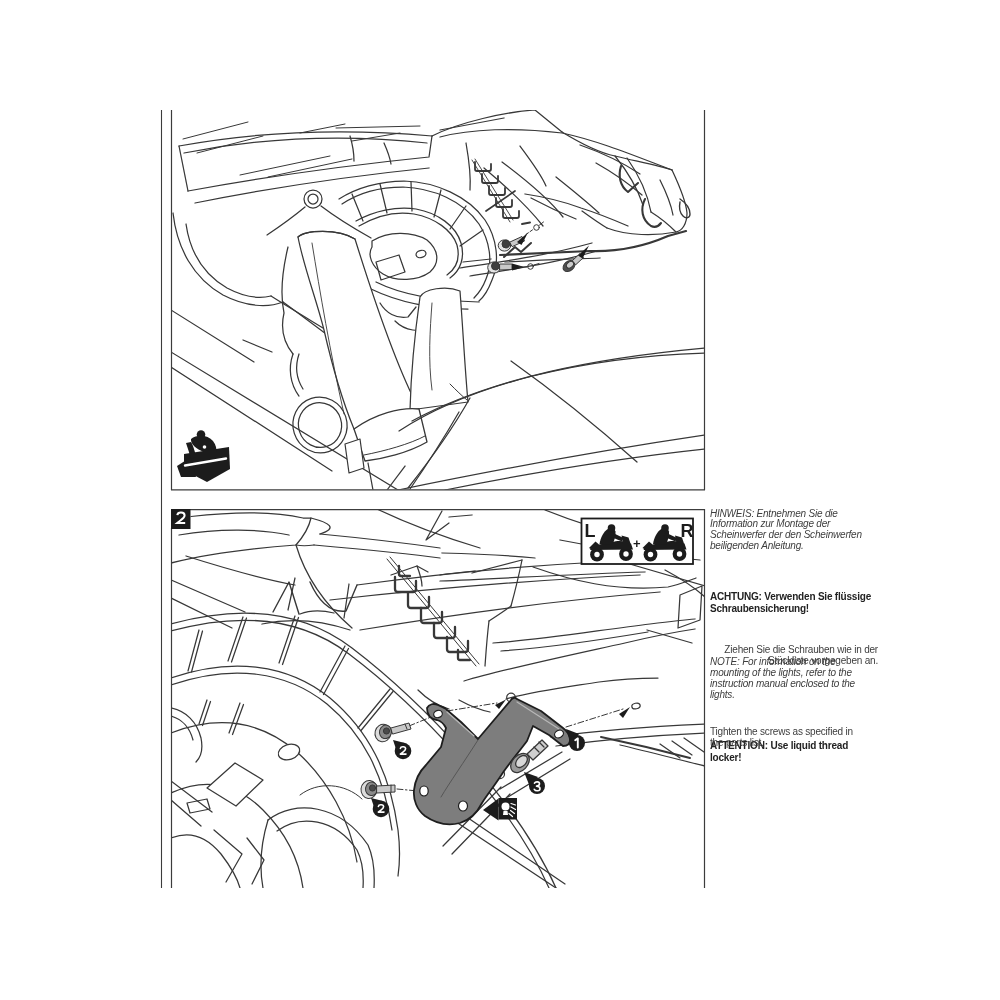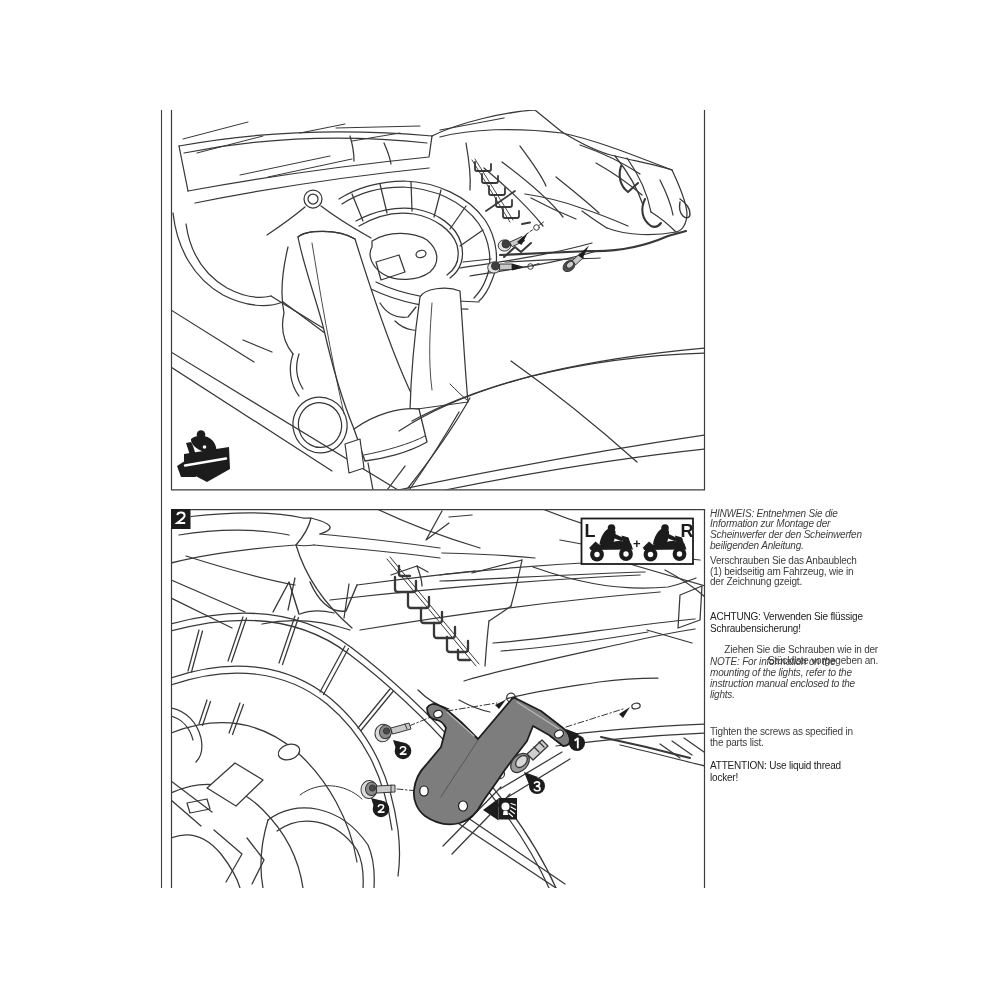--- a/index.html
+++ b/index.html
@@ -1,20 +1,20 @@
 <!DOCTYPE html>
 <html><head>
 <meta charset="utf-8">
 <style>
   html,body{margin:0;padding:0;background:#ffffff;width:1000px;height:1000px;overflow:hidden;}
   #page{position:relative;width:1000px;height:1000px;font-family:"Liberation Sans",sans-serif;}
   svg{position:absolute;left:0;top:0;}
   .txt{position:absolute;left:710px;width:168px;color:#3d3d3d;font-size:10px;line-height:10.8px;letter-spacing:-0.2px;}
   .it{font-style:italic;}
-  .bd{font-weight:normal;color:#222;line-height:11.6px;margin-top:20px;}
+  .bd{font-weight:bold;color:#222;line-height:11.6px;}
 </style>
 </head>
 <body>
 <div id="page">
 
 <svg width="1000" height="1000" viewBox="0 0 1000 1000">
 <defs>
 <clipPath id="clipTop">
           <rect x="172" y="110" width="532" height="379.5"></rect>
         </clipPath>
@@ -444,21 +444,20 @@
 <circle cx="665" cy="528" r="3.8"></circle>
 <path d="M665.5,532.5 L677,538 L675.5,541.5 L663.5,536.5 Z"></path>
 <path d="M675,535.5 L682,537.5 L684,543.5 L676.5,543.5 Z"></path>
 <path d="M642.5,548 L649,541.5 L652.5,544.5 L647,550.5 Z"></path>
 </g>
 </g>
 </svg>
 
 <div class="txt it" style="top:508.5px;">HINWEIS: Entnehmen Sie die<br>Information zur Montage der<br>Scheinwerfer der den Scheinwerfen<br>beiligenden Anleitung.</div>
 
-<div class="txt" style="top:555.9px;">Verschrauben Sie das Anbaublech<br>(1) beidseitig am Fahrzeug, wie in<br>der Zeichnung gzeigt.</div>
 
 <div class="txt bd" style="top:591.2px;">ACHTUNG: Verwenden Sie flüssige<br>Schraubensicherung!</div>
 
 <div class="txt" style="top:645px;text-align:right;">Ziehen Sie die Schrauben wie in der<br>Stückliste vorgegeben an.</div>
 
 <div class="txt it" style="top:656.1px;line-height:11.0px;">NOTE: For information on the<br>mounting of the lights, refer to the<br>instruction manual enclosed to the<br>lights.</div>
 
 
 <div class="txt bd" style="top:740px;">ATTENTION: Use liquid thread<br>locker!</div>
 

